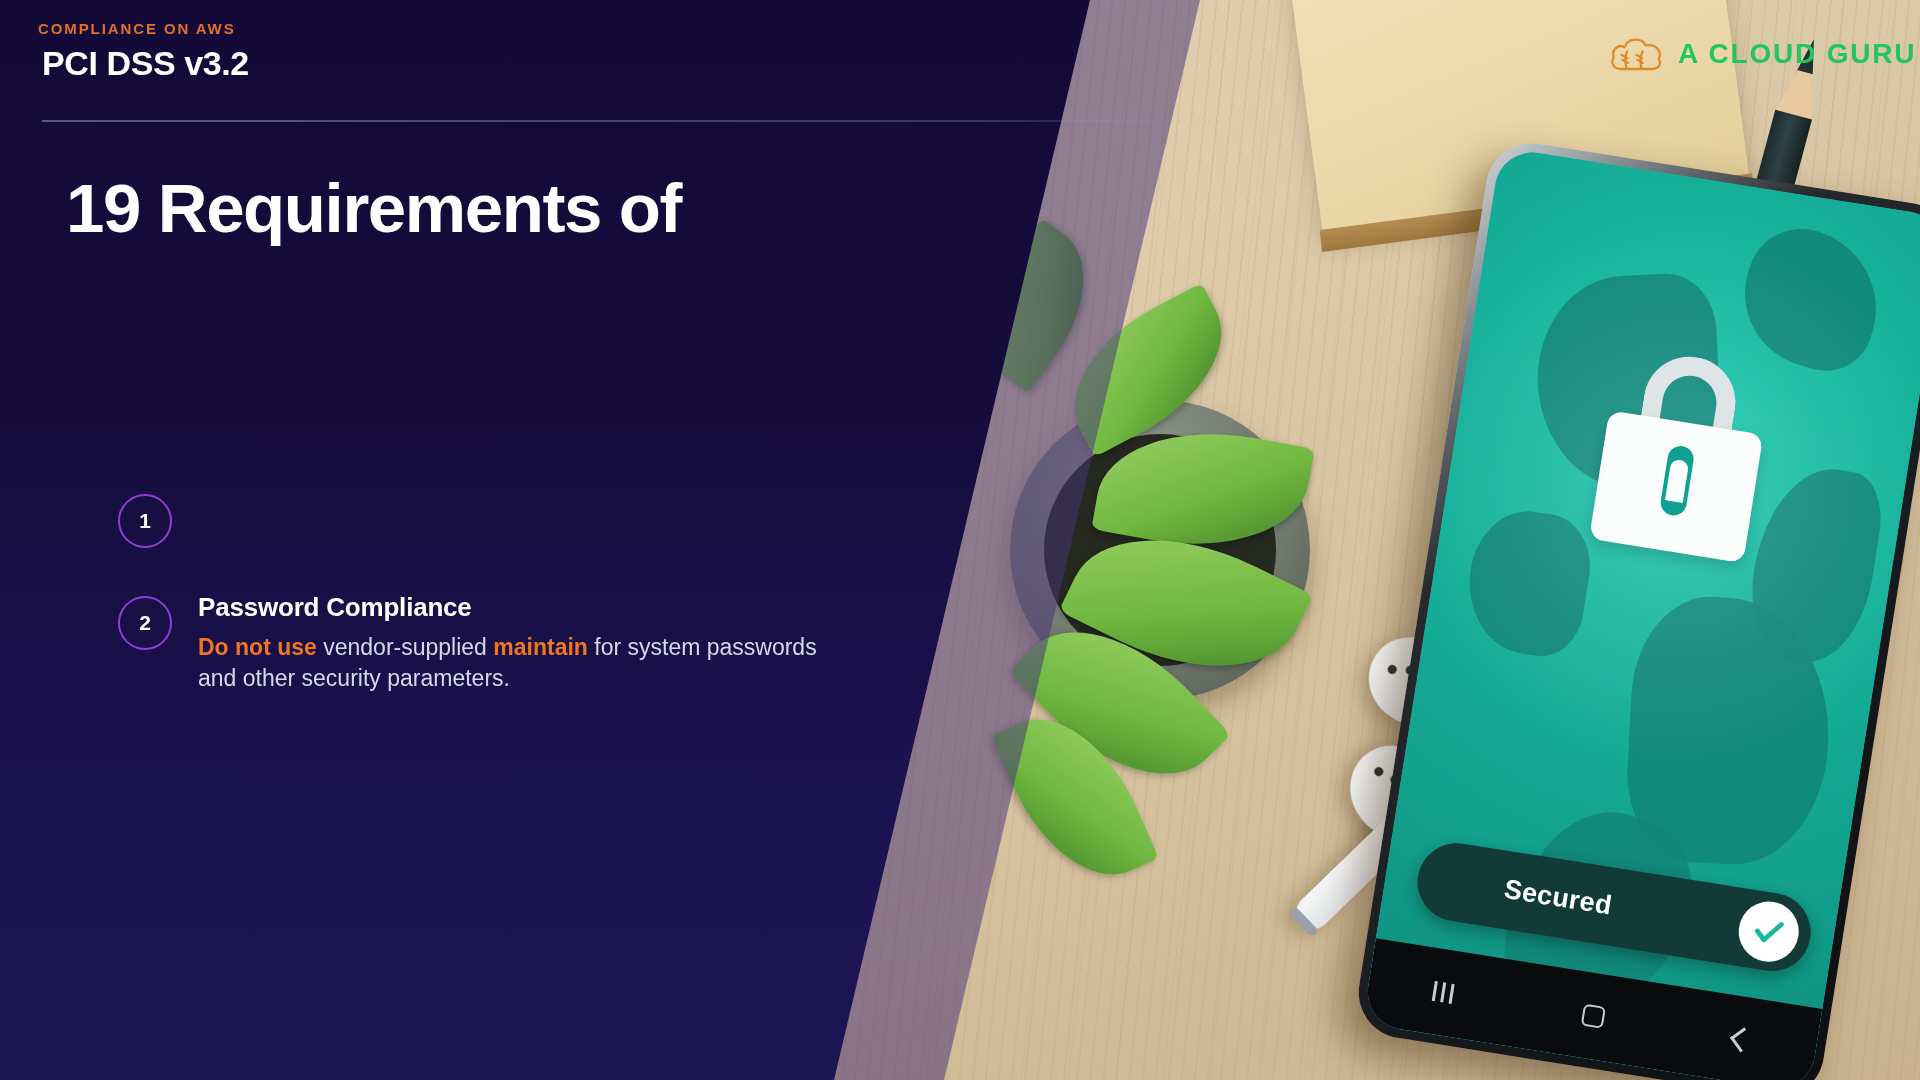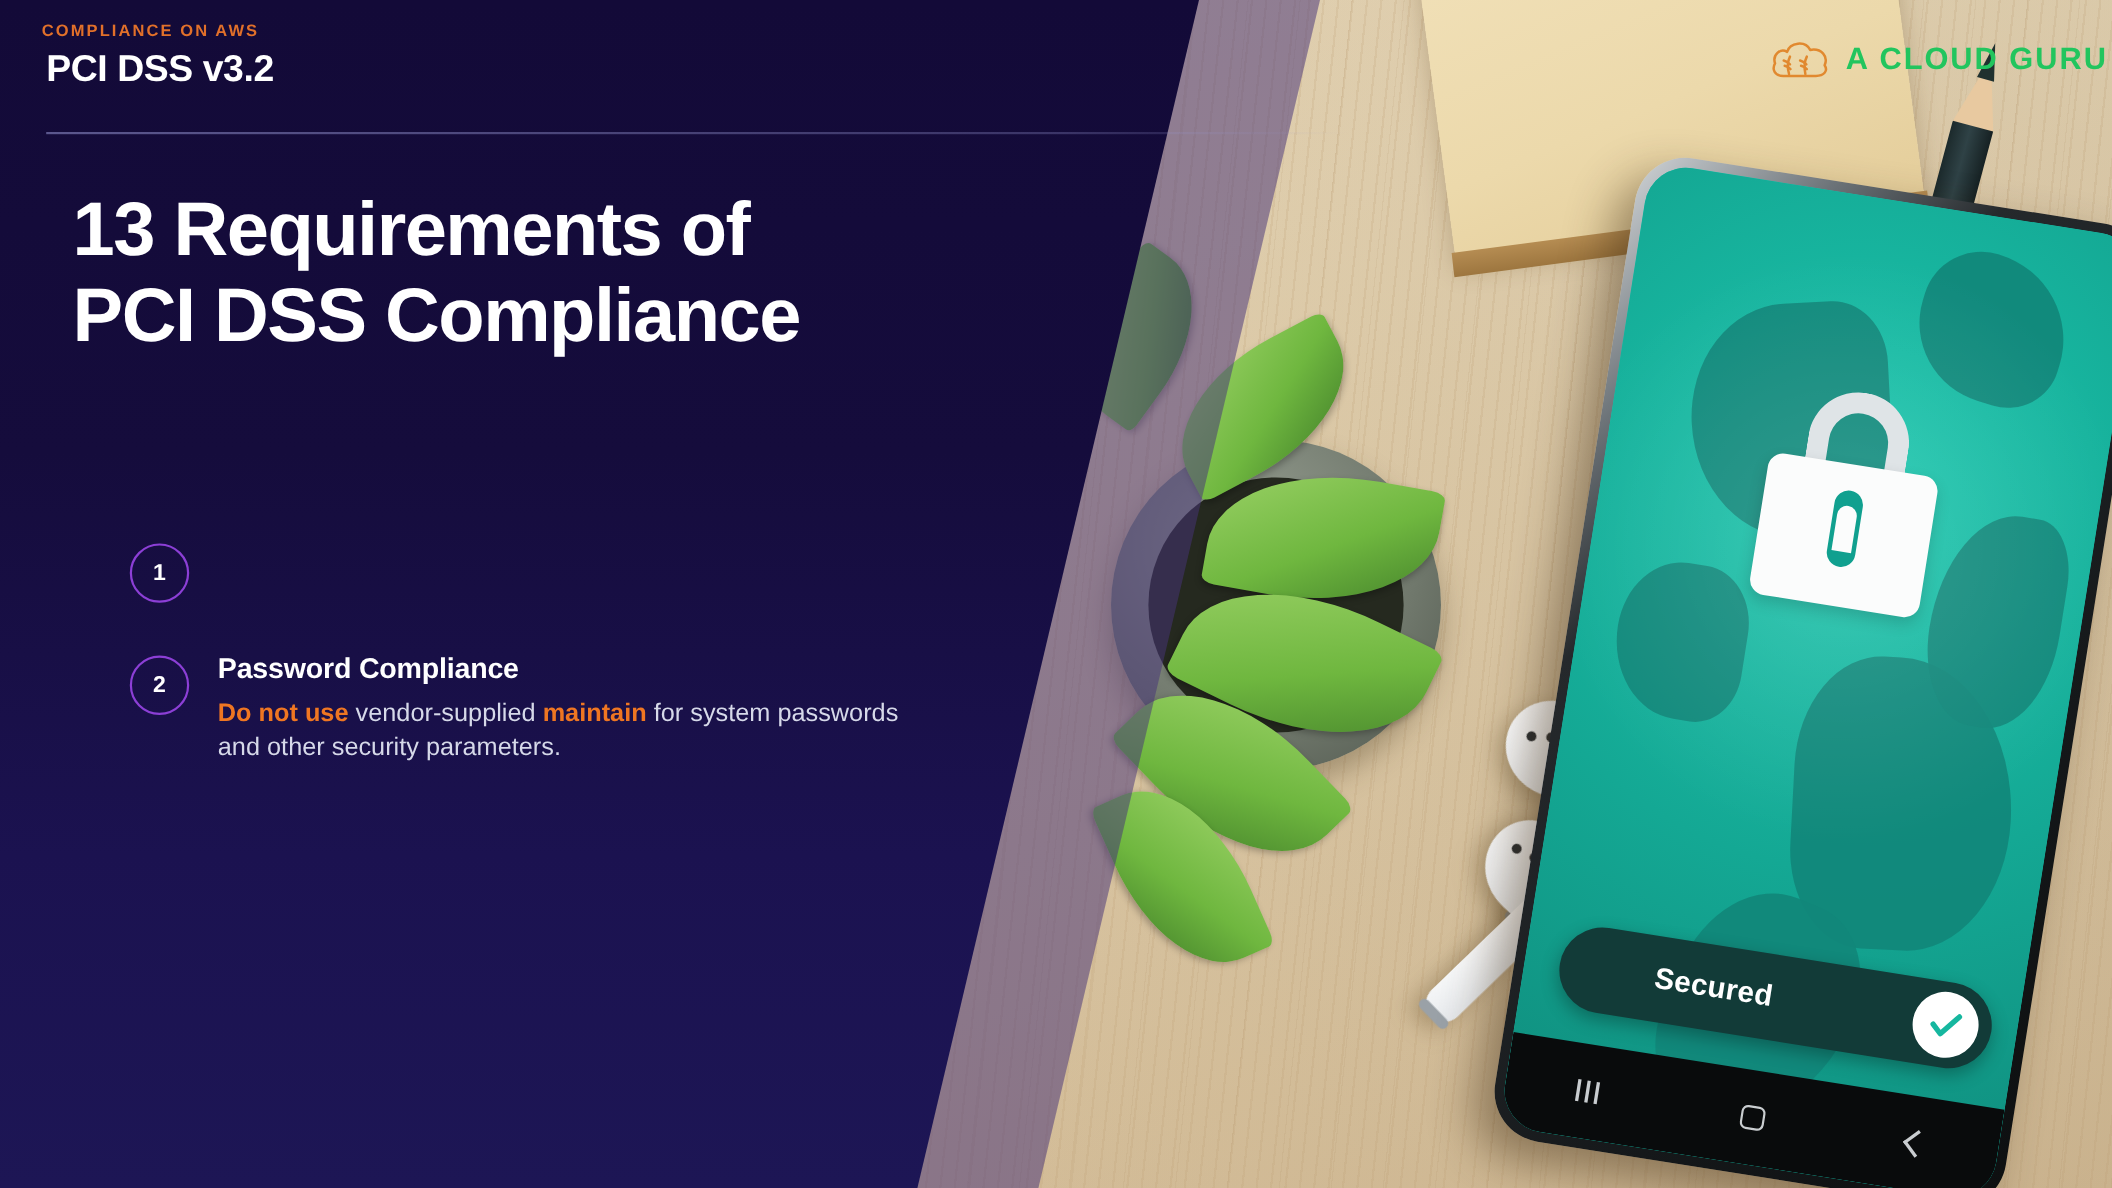--- a/index.html
+++ b/index.html
@@ -262,22 +262,21 @@
     <span class="brand">A CLOUD GURU</span>
   </div>
 
   <div class="content">
 
     <div class="eyebrow">COMPLIANCE ON AWS</div>
     <div class="kicker">PCI DSS v3.2</div>
     <div class="rule"></div>
 
     <div class="title">
-      <div>13 Requirements of</div>
-      <div>PCI DSS Compliance</div>
+      <div>19 Requirements of</div>
     </div>
 
     <div class="list">
 
       <div class="item">
         <div class="badge">1</div>
       </div>
 
       <div class="item">
         <div class="badge">2</div>

